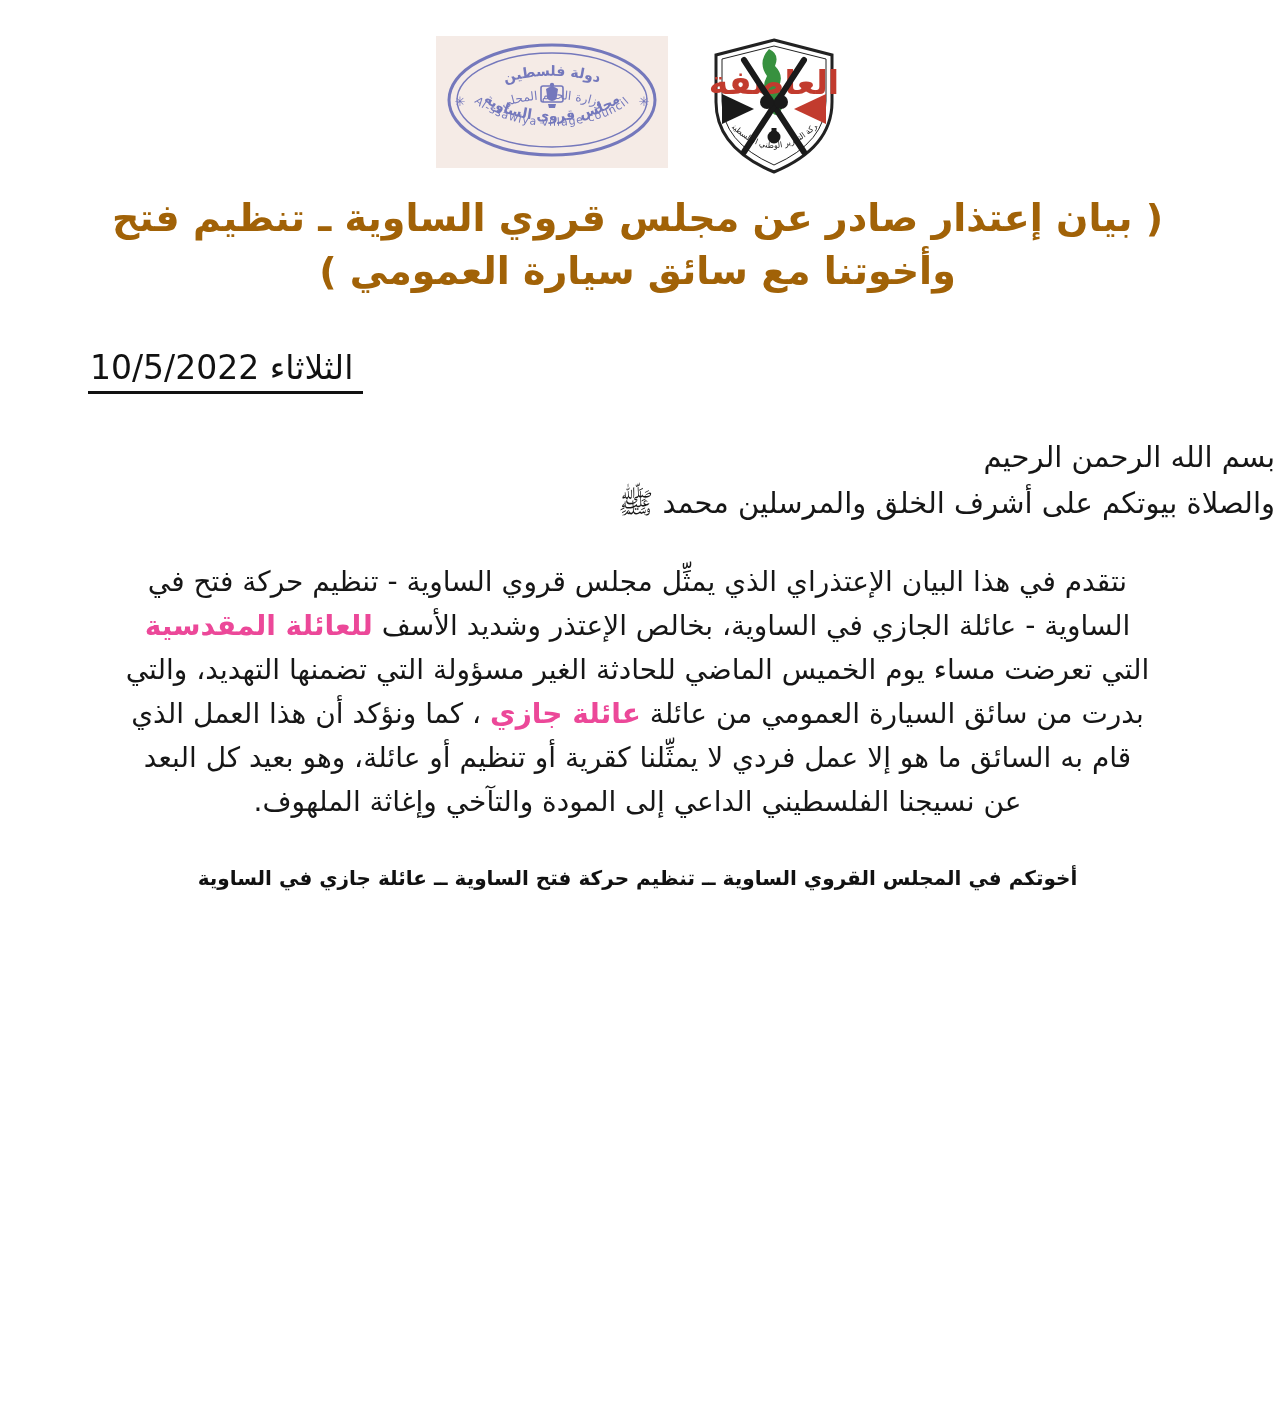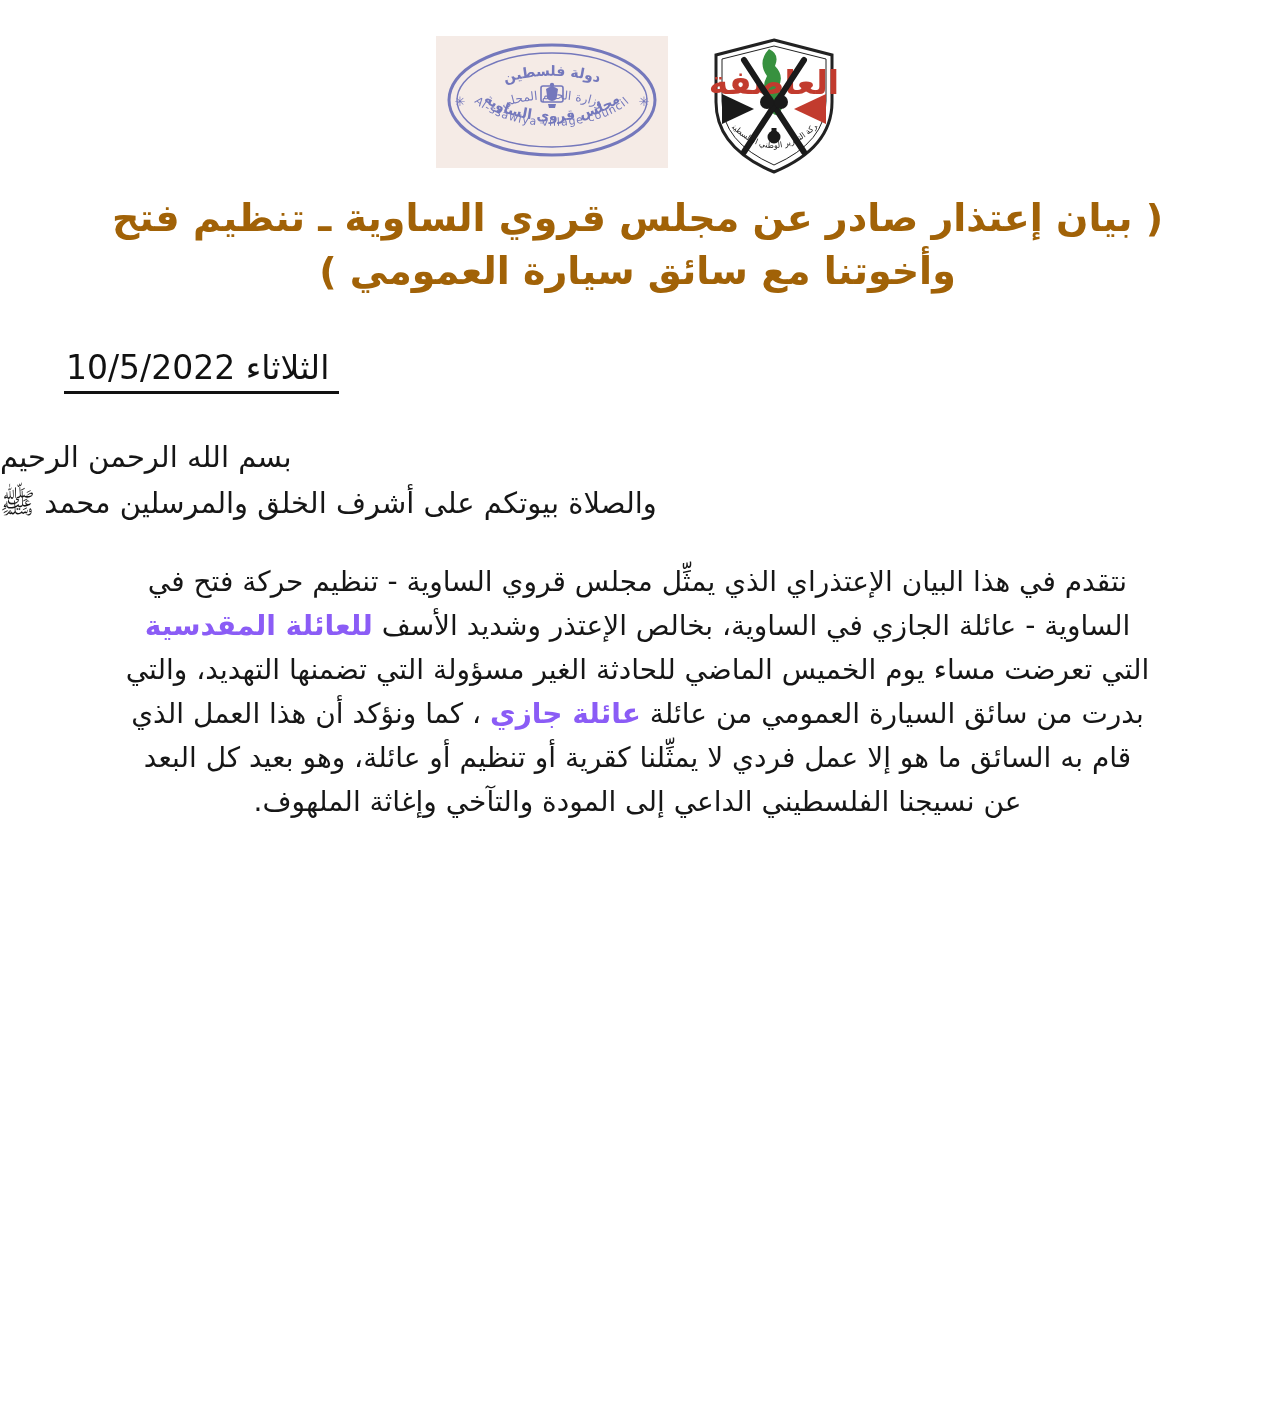--- a/index.html
+++ b/index.html
@@ -10,34 +10,34 @@
   .logos {
     display:flex; justify-content:center; align-items:flex-start;
     gap:40px; padding-top:36px;
   }
   .stamp-svg { display:block; }
   .emblem-svg { display:block; }
   .doc-title {
     margin:16px auto 0; width:1150px; text-align:center; direction:rtl;
     font-weight:bold; font-size:38px; line-height:53px; color:#a16207;
   }
-  .date-row { margin-top:50px; padding-left:64px; }
+  .date-row { margin-top:50px; padding-left:88px; }
   .date-text {
     display:inline-block; direction:rtl; font-size:33px; color:#111111;
     border-bottom:3px solid #111111; padding:0 10px 4px 2px;
   }
   .basmala {
-    margin-top:40px; text-align:left; direction:rtl;
+    margin-top:40px; text-align:right; direction:rtl;
     font-size:29px; line-height:46px; color:#161616;
   }
   .body-par {
     width:1032px; margin:34px auto 0; direction:rtl; text-align:center;
     font-size:28px; line-height:44px; color:#161616;
   }
-  .red-bold { color:#8b5cf6; font-weight:bold; }
+  .red-bold { color:#ec4899; font-weight:bold; }
   .footer-line {
     margin-top:42px; text-align:center; direction:rtl;
     font-weight:bold; font-size:20px; color:#111111;
   }
 </style>
 </head>
 <body>
 
 <div class="page">
 
@@ -111,14 +111,15 @@
     <span class="date-text">الثلاثاء 10/5/2022</span>
   </div>
 
   <div class="basmala">
     <div>بسم الله الرحمن الرحيم</div>
     <div>والصلاة بيوتكم على أشرف الخلق والمرسلين محمد ﷺ</div>
   </div>
 
   <p class="body-par"><span>نتقدم في هذا البيان الإعتذراي الذي يمثِّل مجلس قروي الساوية - تنظيم حركة فتح في الساوية - عائلة الجازي في الساوية، بخالص الإعتذر وشديد الأسف </span><span class="red-bold">للعائلة المقدسية</span><span> التي تعرضت مساء يوم الخميس الماضي للحادثة الغير مسؤولة التي تضمنها التهديد، والتي بدرت من سائق السيارة العمومي من عائلة </span><span class="red-bold">عائلة جازي</span><span> ، كما ونؤكد أن هذا العمل الذي قام به السائق ما هو إلا عمل فردي لا يمثِّلنا كقرية أو تنظيم أو عائلة، وهو بعيد كل البعد عن نسيجنا الفلسطيني الداعي إلى المودة والتآخي وإغاثة الملهوف.</span></p>
 
+  <div class="footer-line">أخوتكم في المجلس القروي الساوية ــ تنظيم حركة فتح الساوية ــ عائلة جازي في الساوية</div>
 
 </div>
 
 </body></html>

